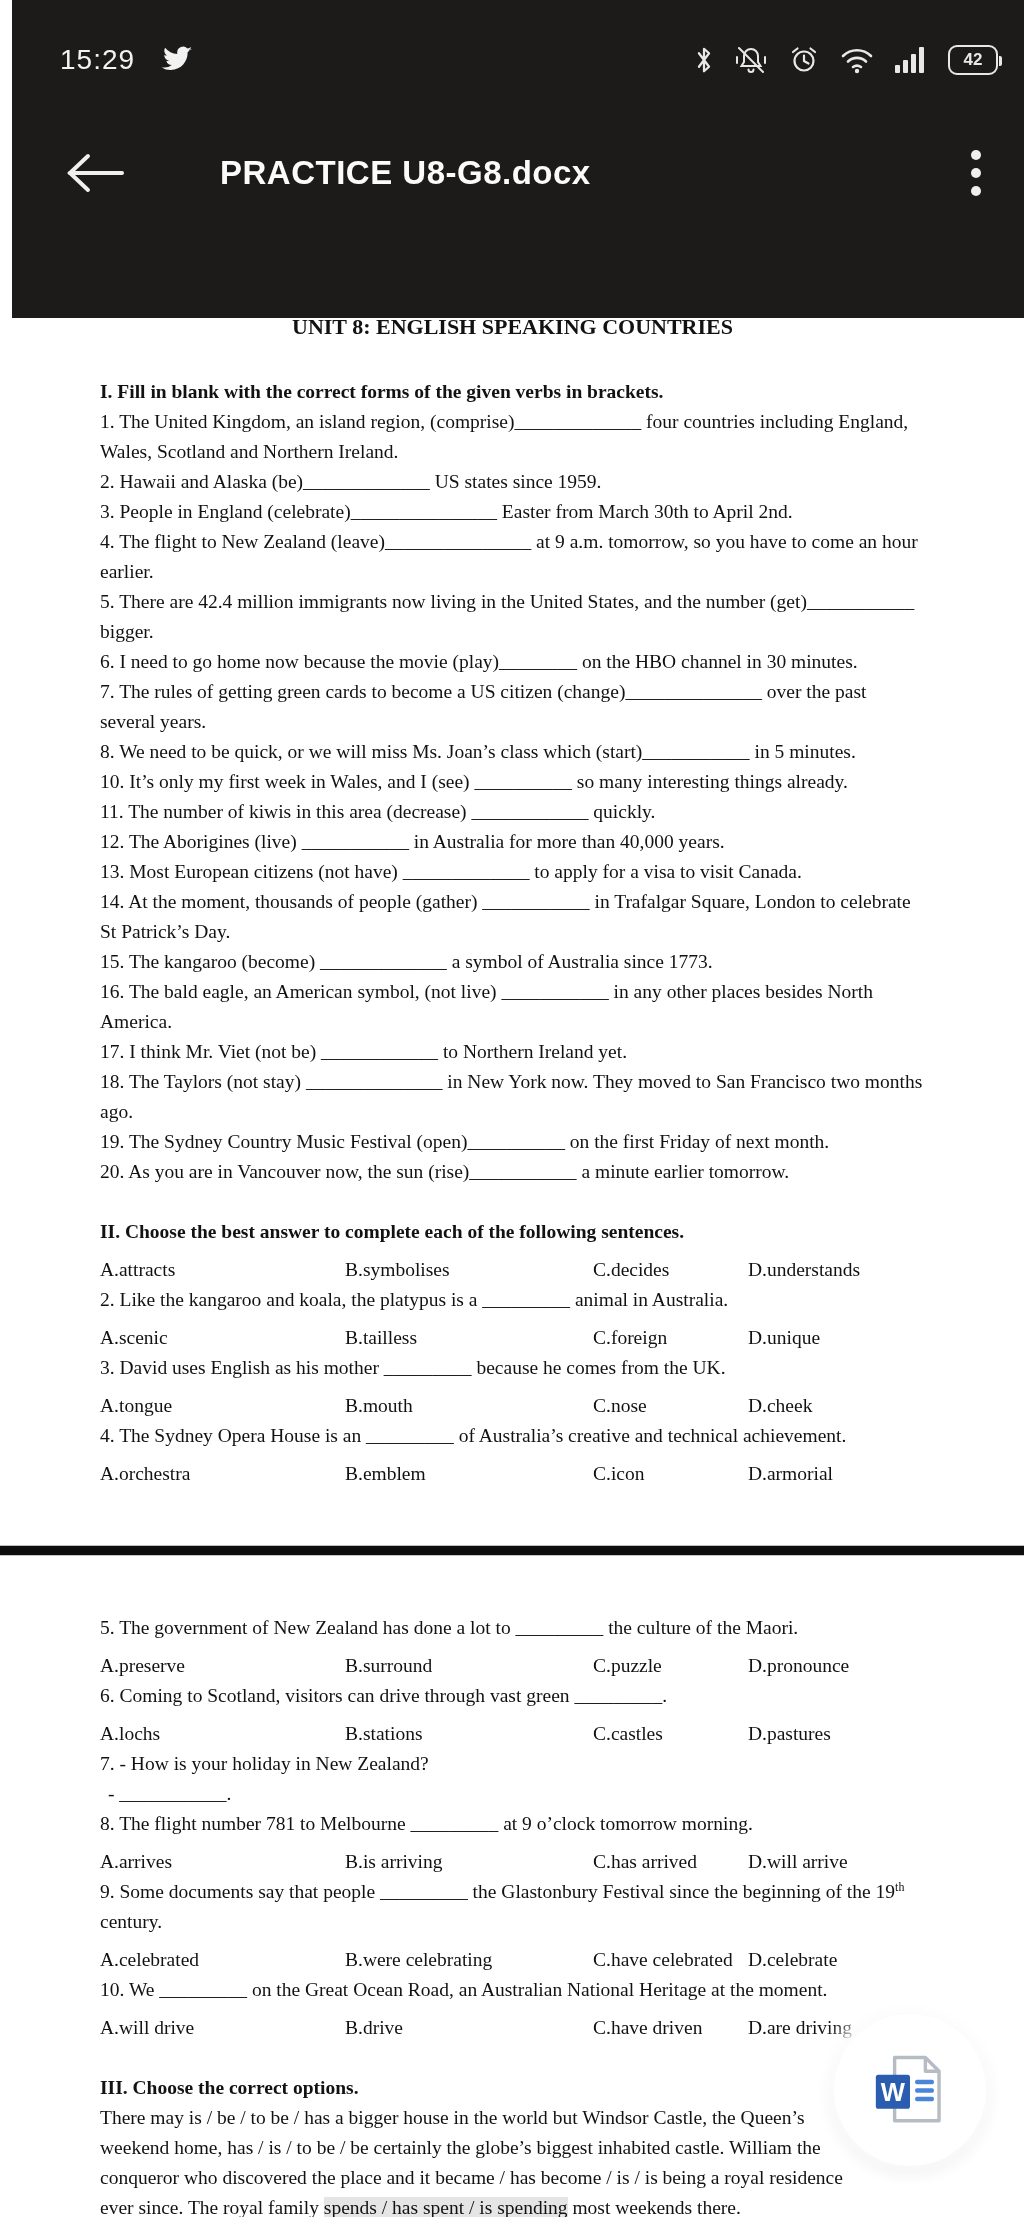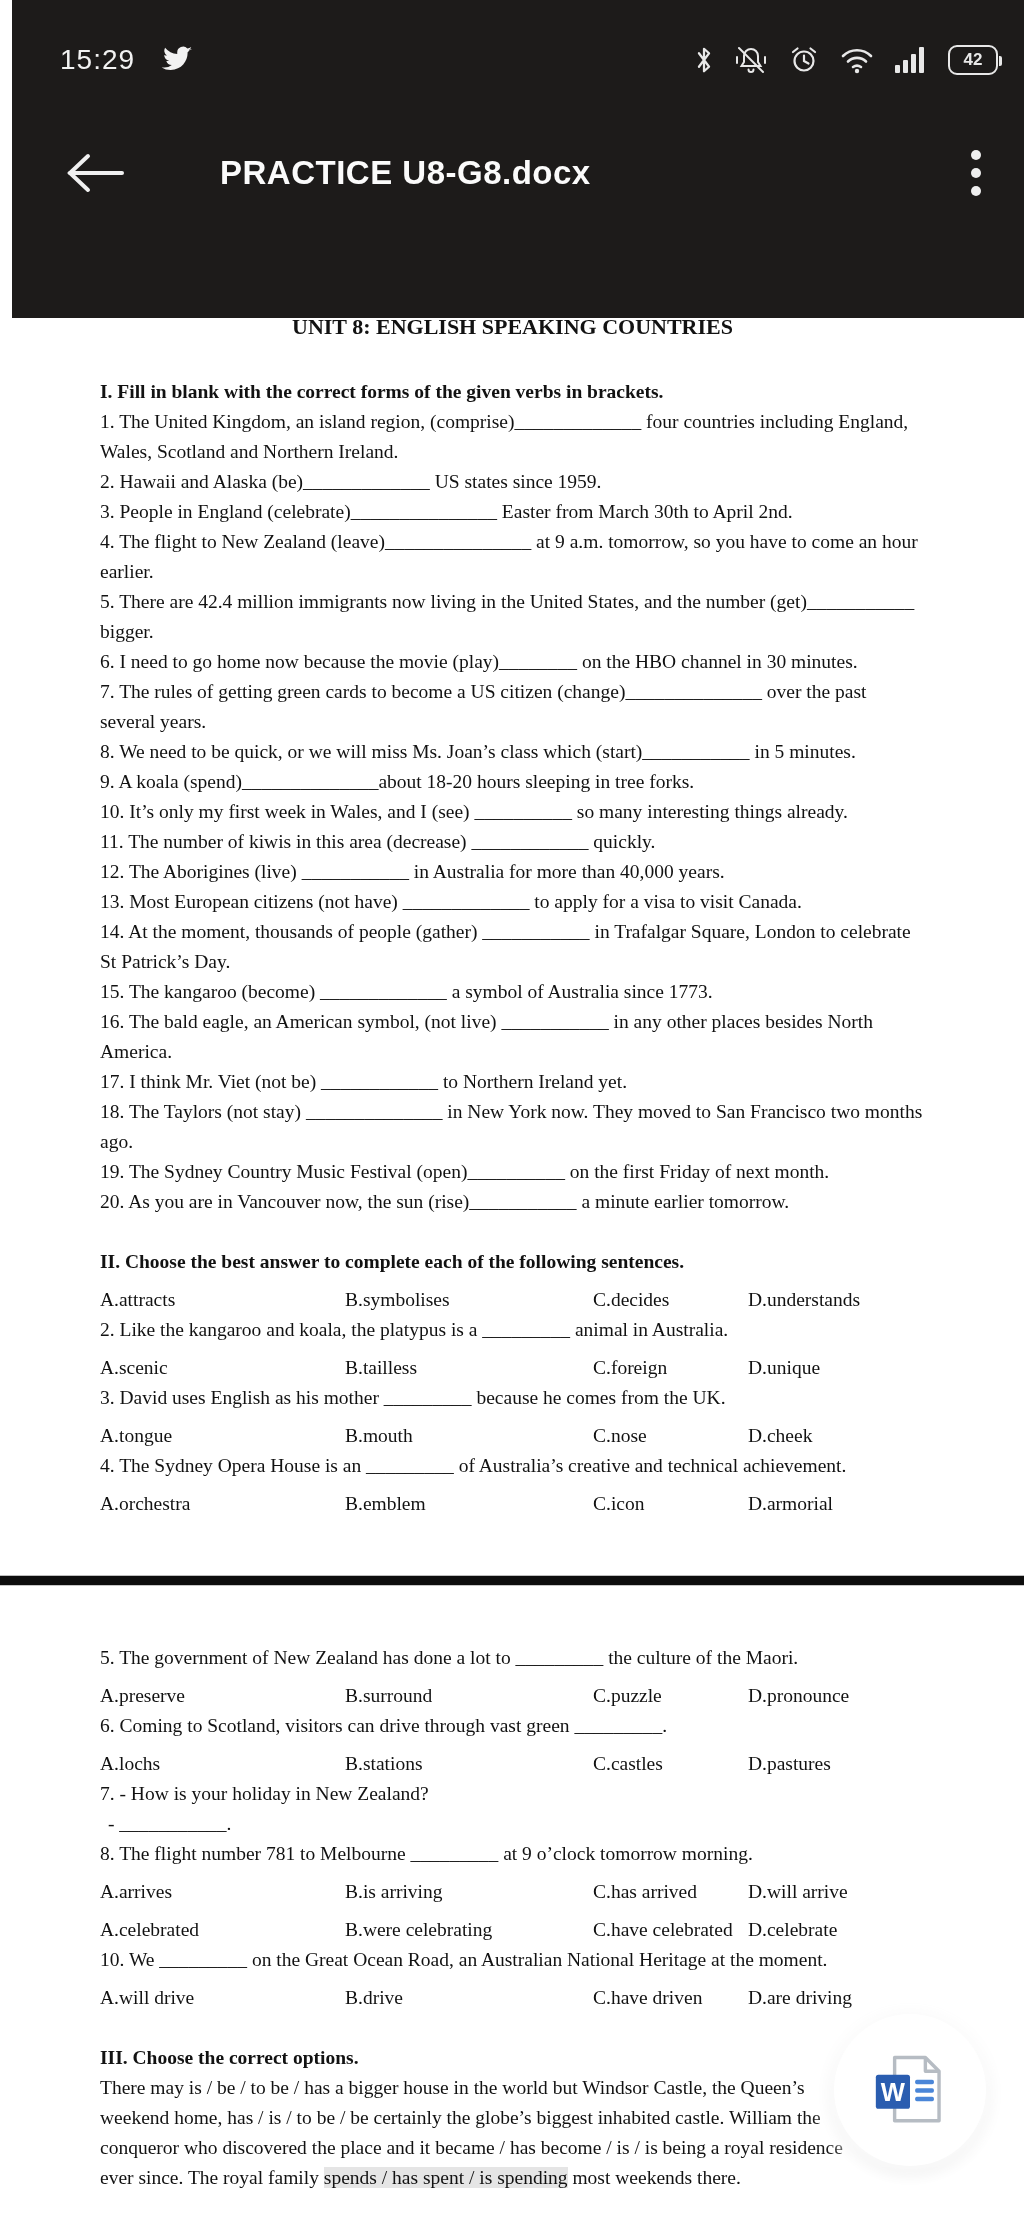--- a/index.html
+++ b/index.html
@@ -146,21 +146,20 @@
 
   <p class="sec-head">I. Fill in blank with the correct forms of the given verbs in brackets.</p>
   <p class="item">1. The United Kingdom, an island region, (comprise)_____________ four countries including England, Wales, Scotland and Northern Ireland.</p>
   <p class="item">2. Hawaii and Alaska (be)_____________ US states since 1959.</p>
   <p class="item">3. People in England (celebrate)_______________ Easter from March 30th to April 2nd.</p>
   <p class="item">4. The flight to New Zealand (leave)_______________ at 9 a.m. tomorrow, so you have to come an hour earlier.</p>
   <p class="item">5. There are 42.4 million immigrants now living in the United States, and the number (get)___________ bigger.</p>
   <p class="item">6. I need to go home now because the movie (play)________ on the HBO channel in 30 minutes.</p>
   <p class="item">7. The rules of getting green cards to become a US citizen (change)______________ over the past several years.</p>
   <p class="item">8. We need to be quick, or we will miss Ms. Joan’s class which (start)___________ in 5 minutes.</p>
-  <p class="item">9. A koala (spend)______________about 18-20 hours sleeping in tree forks.</p>
   <p class="item">10. It’s only my first week in Wales, and I (see) __________ so many interesting things already.</p>
   <p class="item">11. The number of kiwis in this area (decrease) ____________ quickly.</p>
   <p class="item">12. The Aborigines (live) ___________ in Australia for more than 40,000 years.</p>
   <p class="item">13. Most European citizens (not have) _____________ to apply for a visa to visit Canada.</p>
   <p class="item">14. At the moment, thousands of people (gather) ___________ in Trafalgar Square, London to celebrate St Patrick’s Day.</p>
   <p class="item">15. The kangaroo (become) _____________ a symbol of Australia since 1773.</p>
   <p class="item">16. The bald eagle, an American symbol, (not live) ___________ in any other places besides North America.</p>
   <p class="item">17. I think Mr. Viet (not be) ____________ to Northern Ireland yet.</p>
   <p class="item">18. The Taylors (not stay) ______________ in New York now. They moved to San Francisco two months ago.</p>
   <p class="item">19. The Sydney Country Music Festival (open)__________ on the first Friday of next month.</p>
@@ -214,20 +213,21 @@
   </div>
   <p class="item">7. - How is your holiday in New Zealand?</p>
   <p class="item reply">- ___________.</p>
   <p class="item">8. The flight number 781 to Melbourne _________ at 9 o’clock tomorrow morning.</p>
   <div class="opts">
     <span>A.arrives</span>
       <span>B.is arriving</span>
       <span>C.has arrived</span>
       <span>D.will arrive</span>
   </div>
+  <p class="item"><span>9. Some documents say that people _________ the Glastonbury Festival since the beginning of the 19</span><sup>th</sup><span> century.</span></p>
   <div class="opts">
     <span>A.celebrated</span>
       <span>B.were celebrating</span>
       <span>C.have celebrated</span>
       <span>D.celebrate</span>
   </div>
   <p class="item">10. We _________ on the Great Ocean Road, an Australian National Heritage at the moment.</p>
   <div class="opts">
     <span>A.will drive</span>
       <span>B.drive</span>

